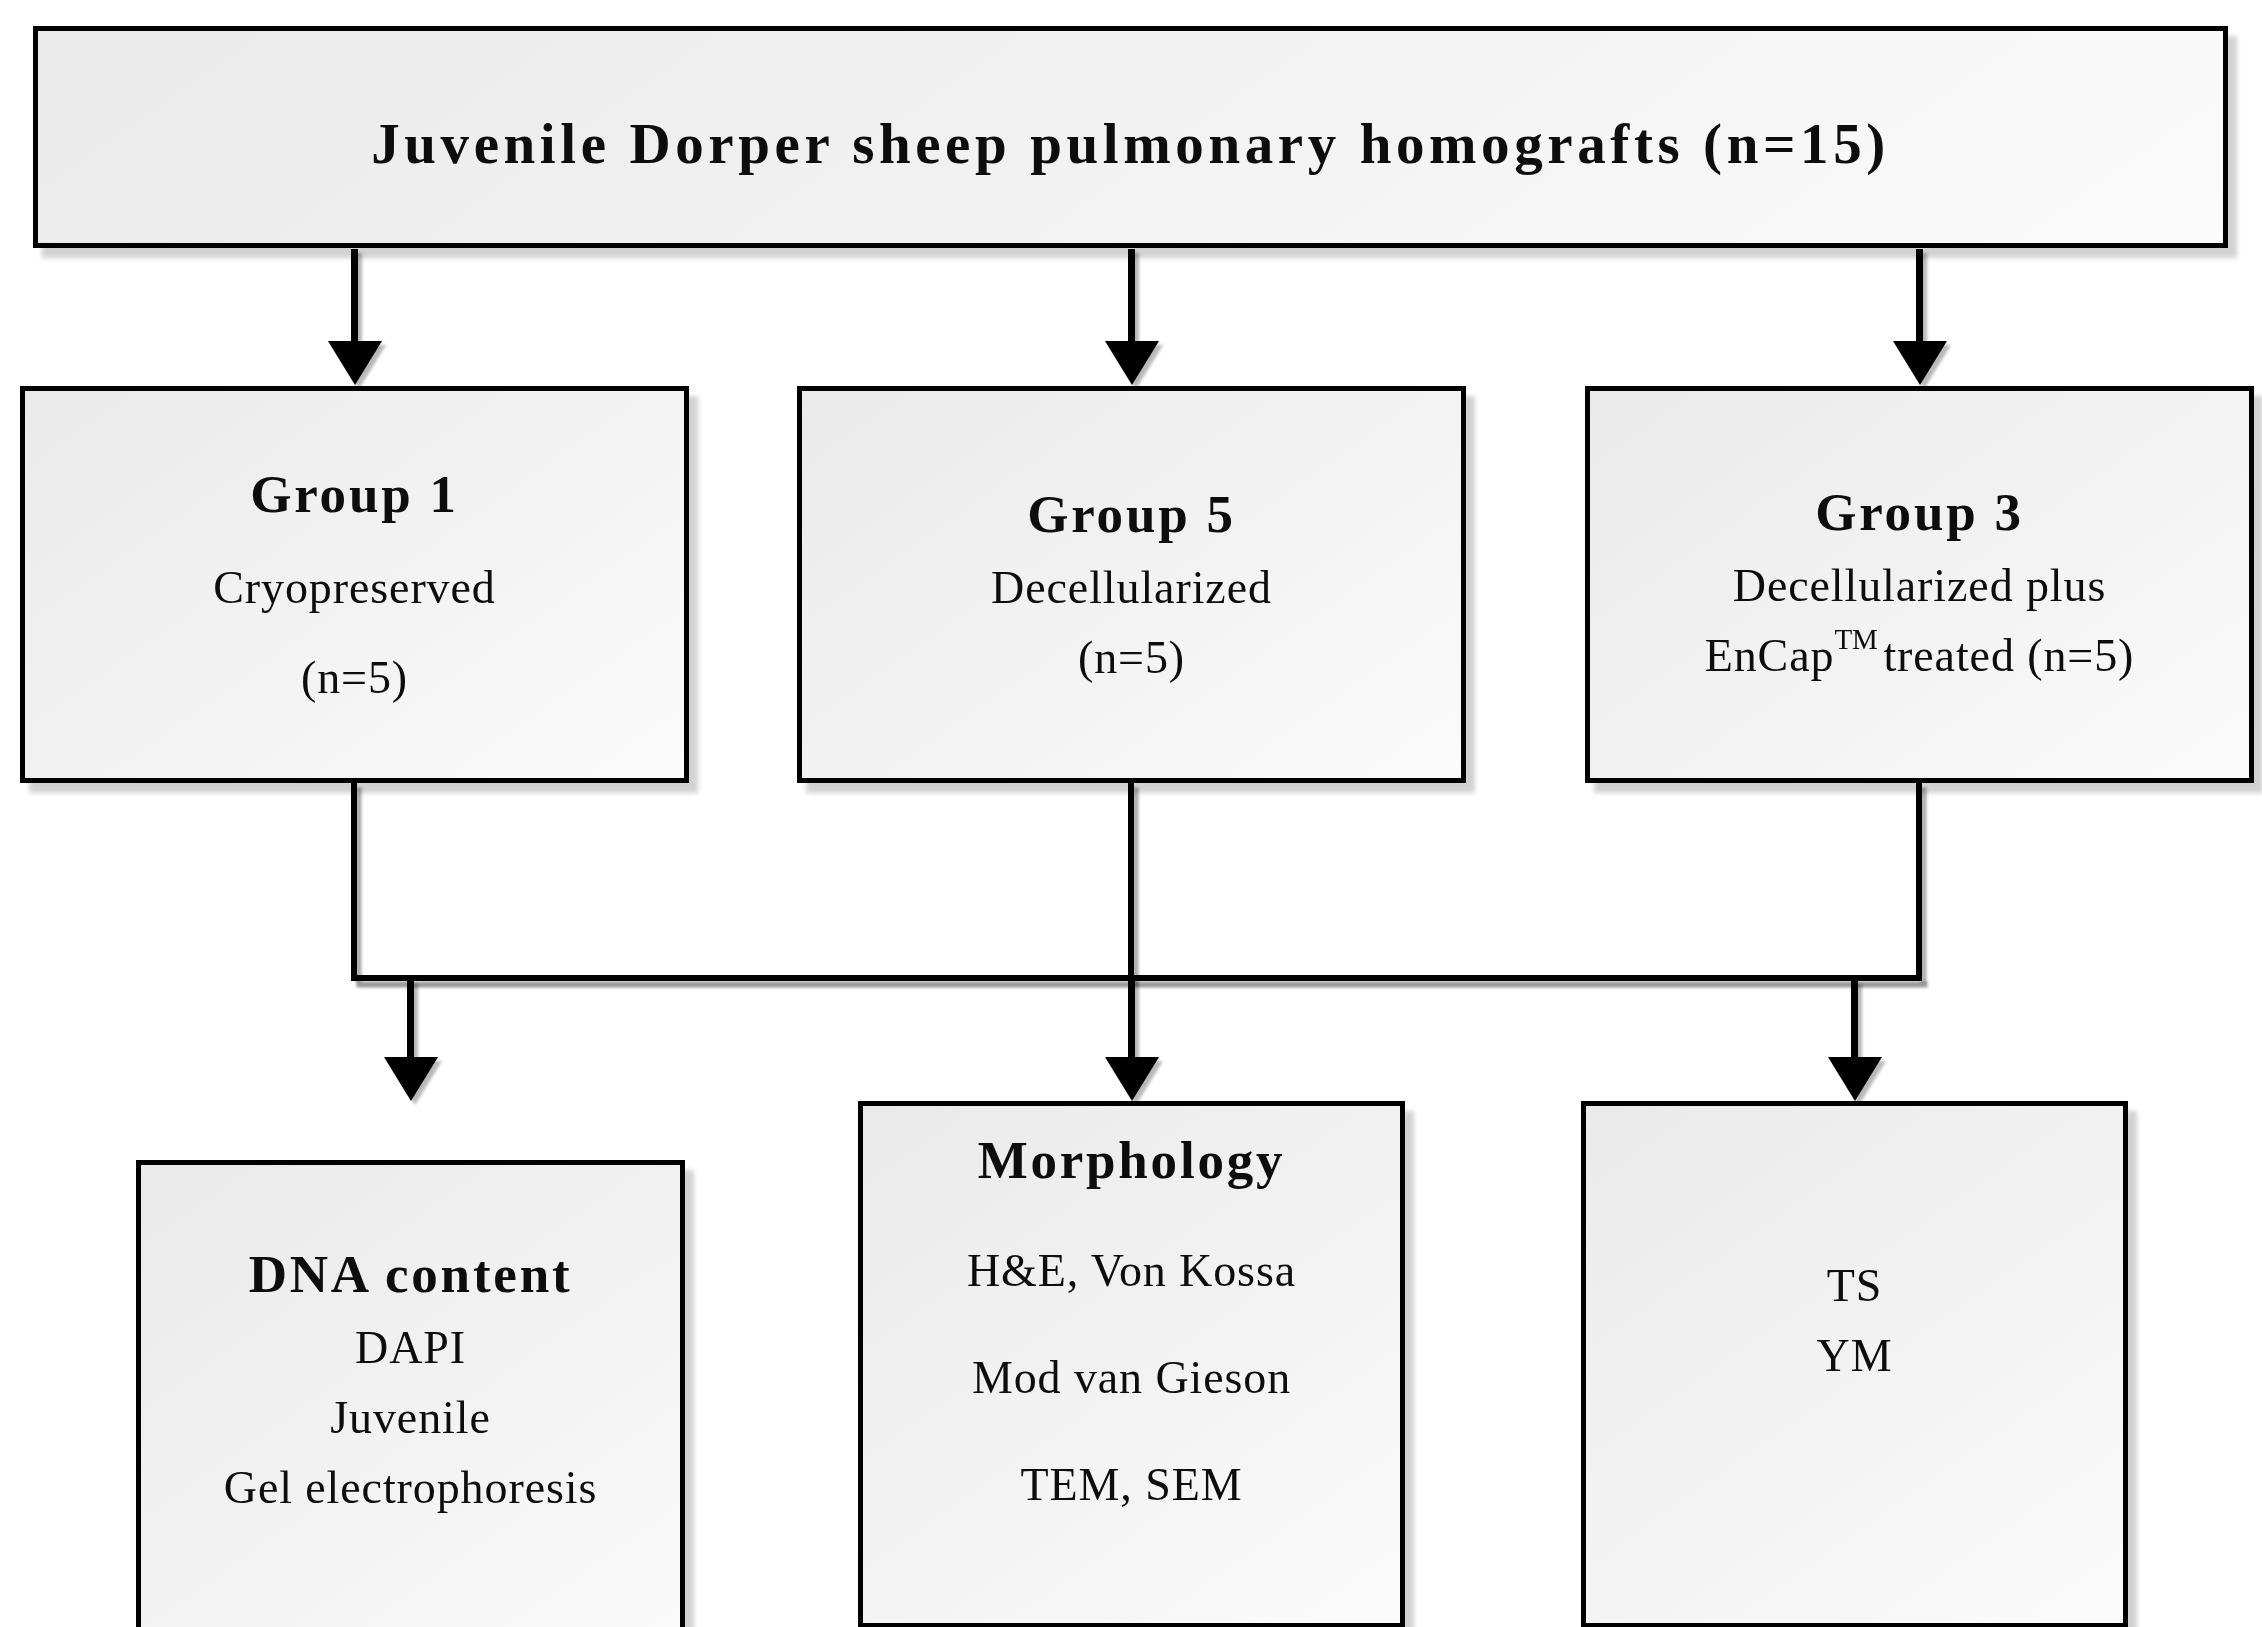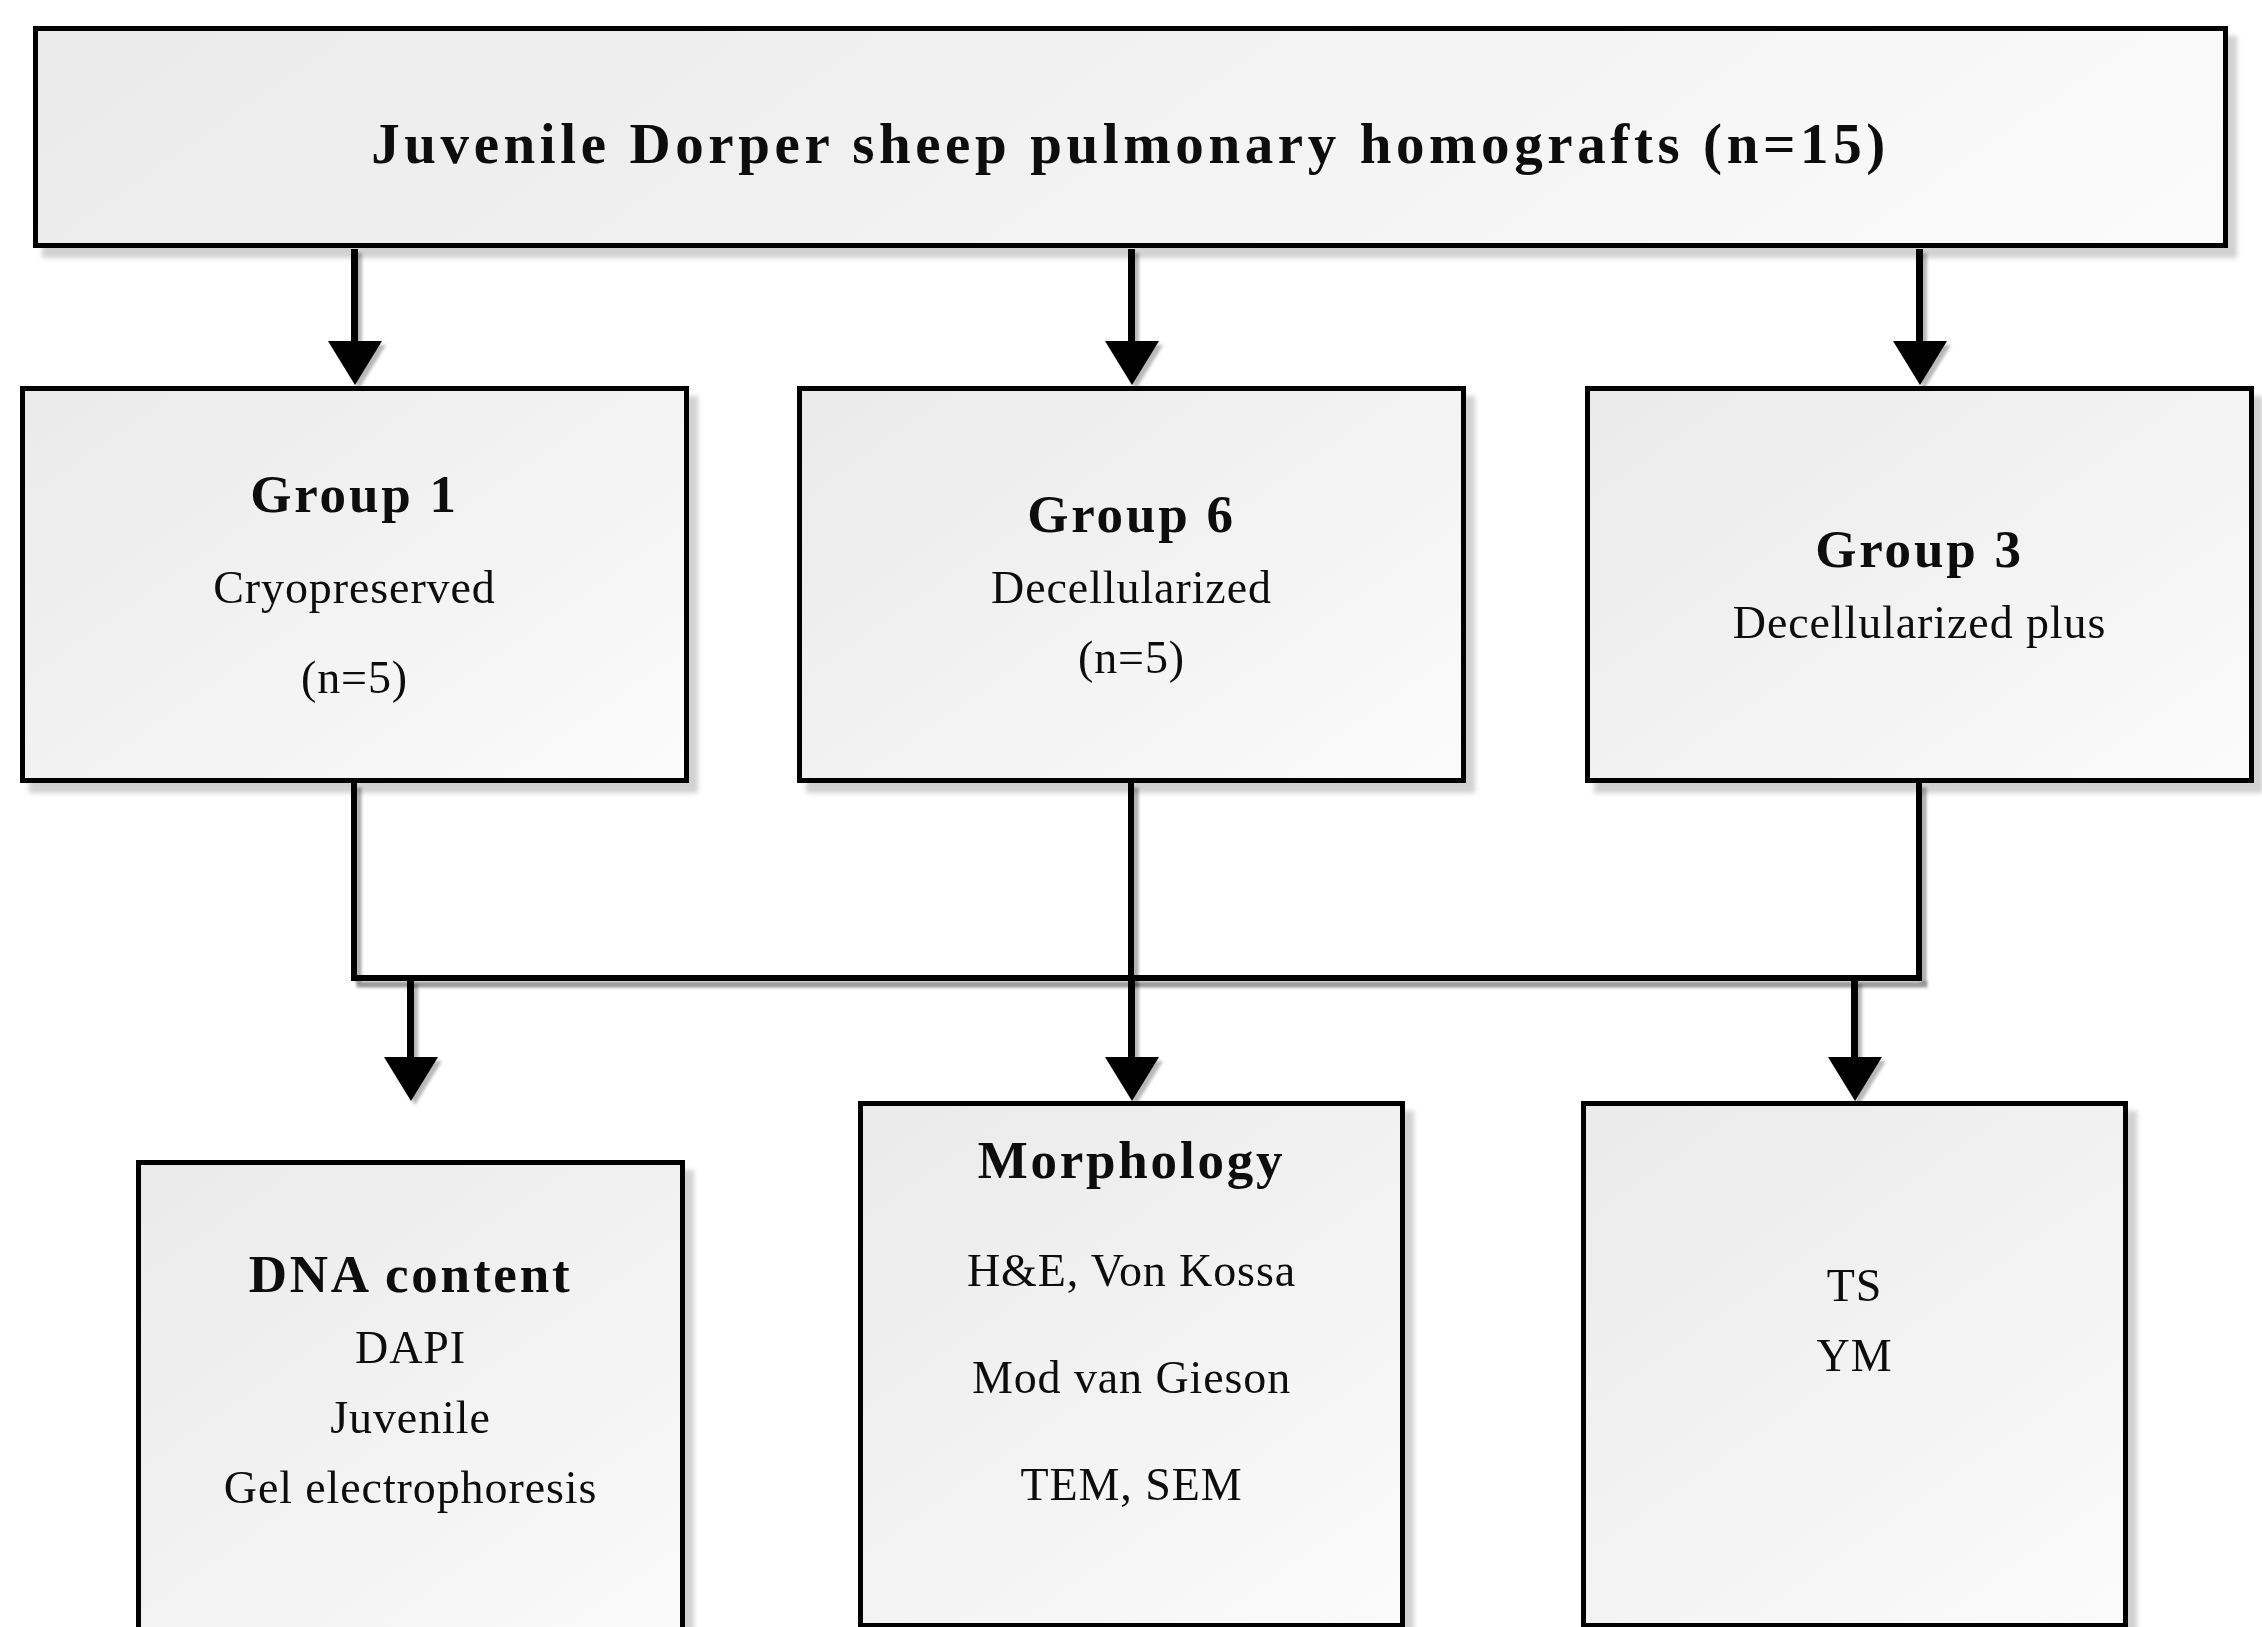--- a/index.html
+++ b/index.html
@@ -137,28 +137,31 @@
     <div class="head"></div>
   </div>
 
   <div class="node node-g1">
     <div class="heading">Group 1</div>
     <div class="bodyline">Cryopreserved</div>
     <div class="bodyline">(n=5)</div>
   </div>
 
   <div class="node node-g2">
-    <div class="heading">Group 6</div>
+    <div class="heading">Group 5</div>
     <div class="bodyline">Decellularized</div>
     <div class="bodyline">(n=5)</div>
   </div>
 
   <div class="node node-g3">
     <div class="heading">Group 3</div>
     <div class="bodyline">Decellularized plus</div>
+    <div class="bodyline">
+      <span>EnCap</span><span class="tm-sup">TM</span><span>treated (n=5)</span>
+    </div>
   </div>
 
   <div class="vline drop-g1"></div>
   <div class="vline drop-g2"></div>
   <div class="vline drop-g3"></div>
 
   <div class="bus"></div>
 
   <div class="arrow arr-b1">
     <div class="stem"></div>

